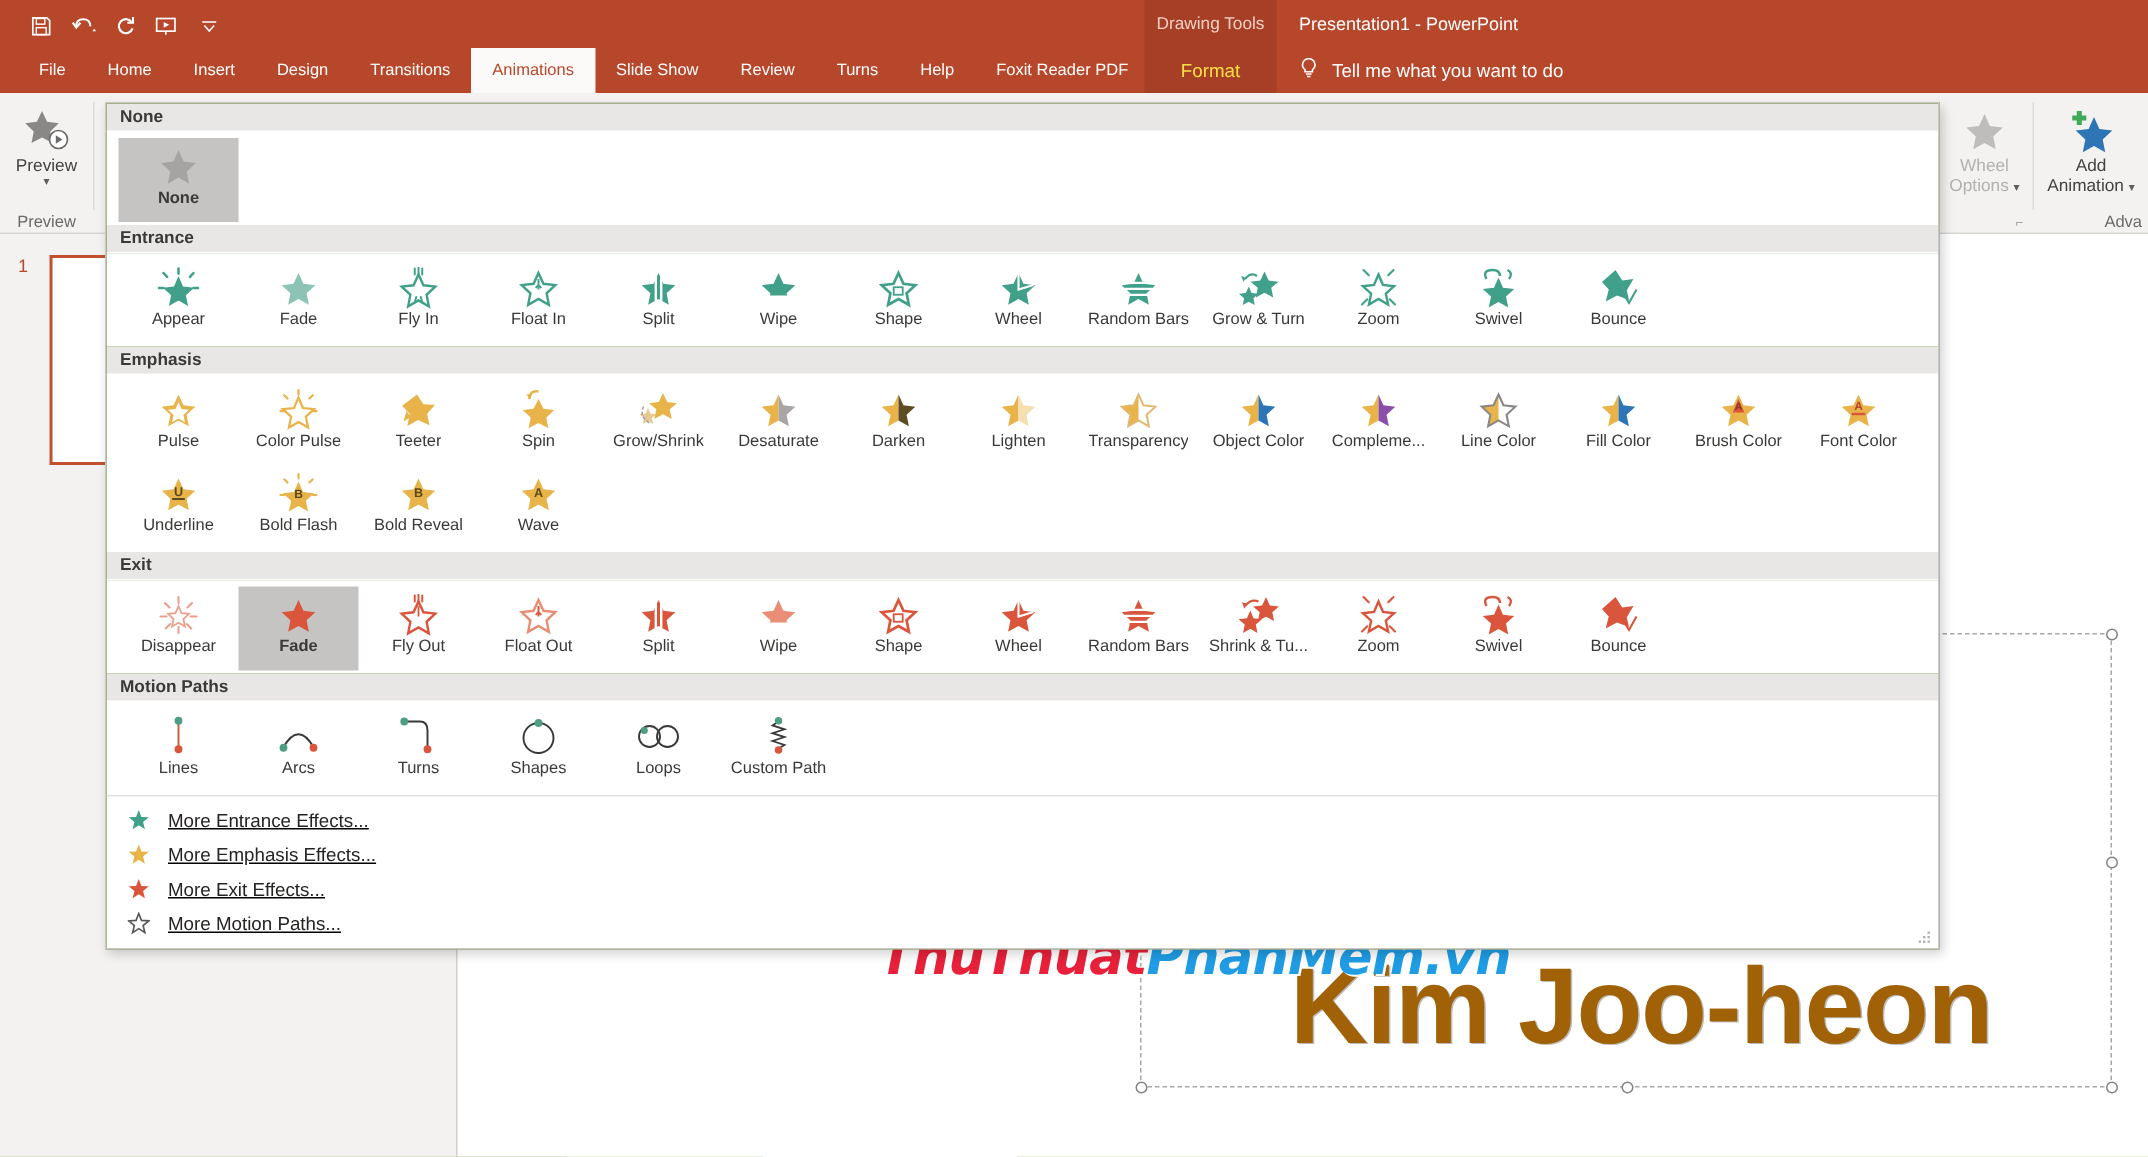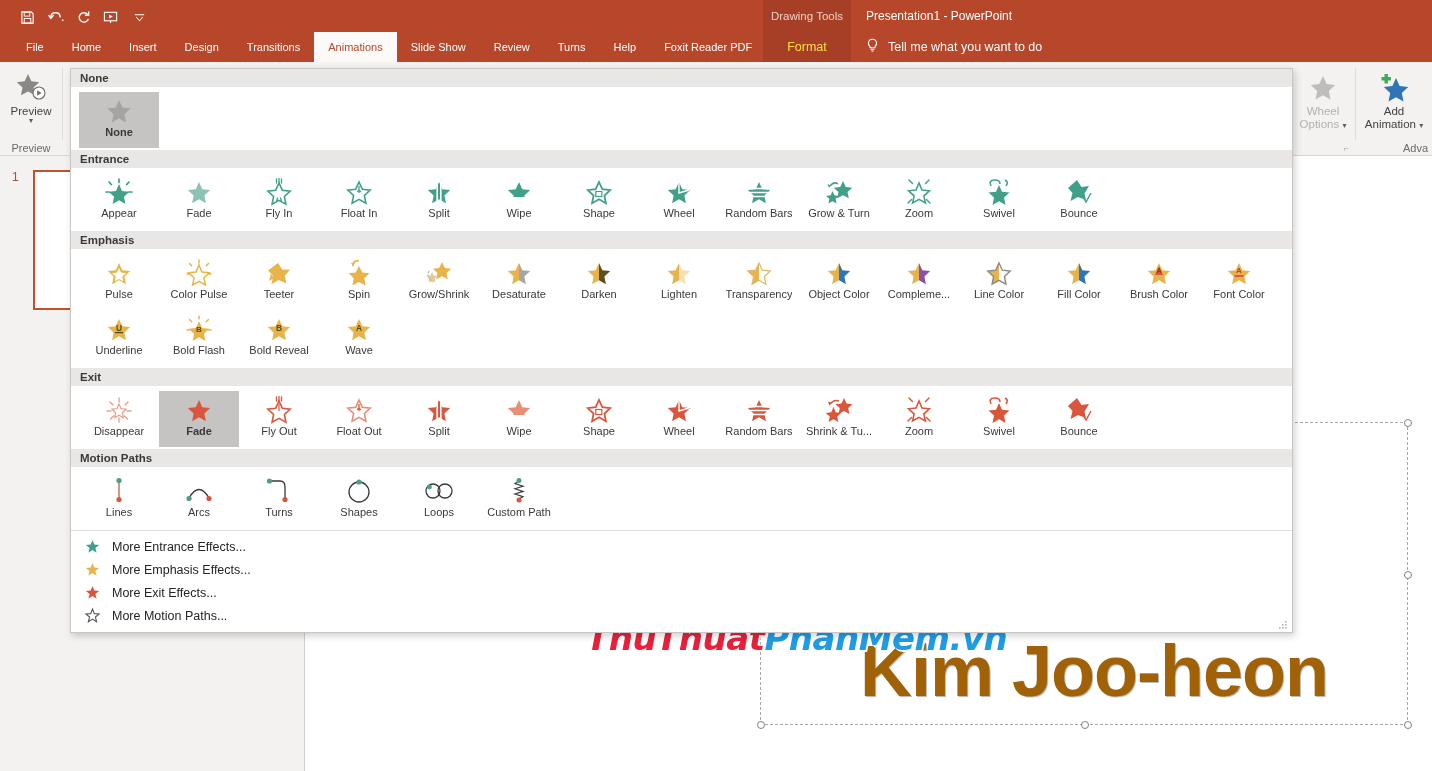--- a/index.html
+++ b/index.html
@@ -143,21 +143,21 @@
     padding-top: 4px; cursor: default;
   }
   .eff.selected { background: #c6c4c2; }
   .eff .glyph { height: 30px; display: flex; align-items: center; justify-content: center; }
   .eff .cap {
     font-size: 11px; color: #3b3937; text-align: center; line-height: 13px;
     white-space: nowrap; max-width: 80px; overflow: hidden;
   }
   .eff.selected .cap { font-weight: bold; }
 
-  .menu-list { border-top: 1px solid #e2e0de; padding: 4px 0 0 0; background: #ffffff; }
+  .menu-list { border-top: 1px solid #e2e0de; padding: 4px 0 0 0; background: #ffffff; text-decoration: underline; }
   .menu-item {
     height: 23px; display: flex; align-items: center; gap: 10px;
     padding-left: 11px; font-size: 12.5px; color: #262422; cursor: default;
   }
   .menu-item .mi-ico { width: 20px; display: flex; align-items: center; justify-content: center; }
   .menu-item.disabled { color: #aaa7a4; }
   .menu-item.disabled .mi-label { text-decoration: none; }
   .grip {
     position: absolute; right: 3px; bottom: 2px; width: 11px; height: 11px;
     color: #a9a7a5; font-size: 9px; line-height: 11px; text-align: center;

